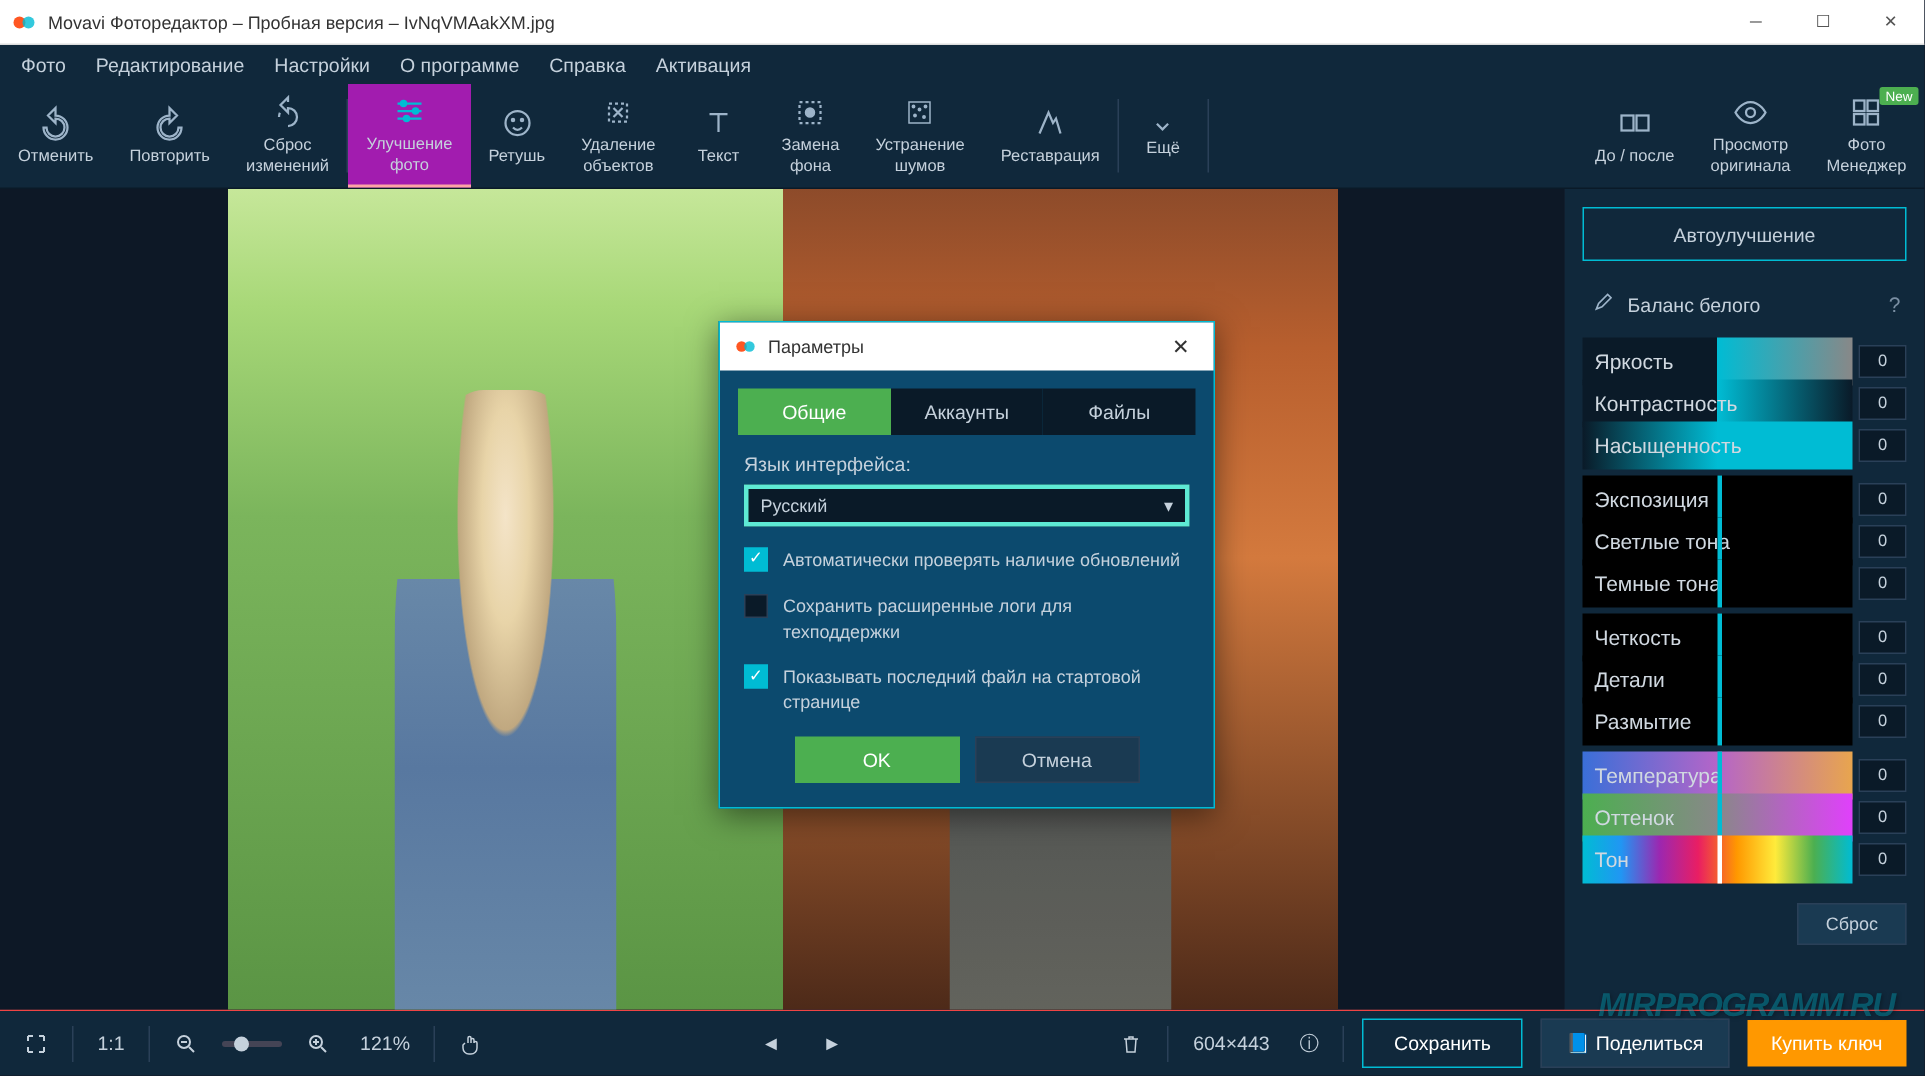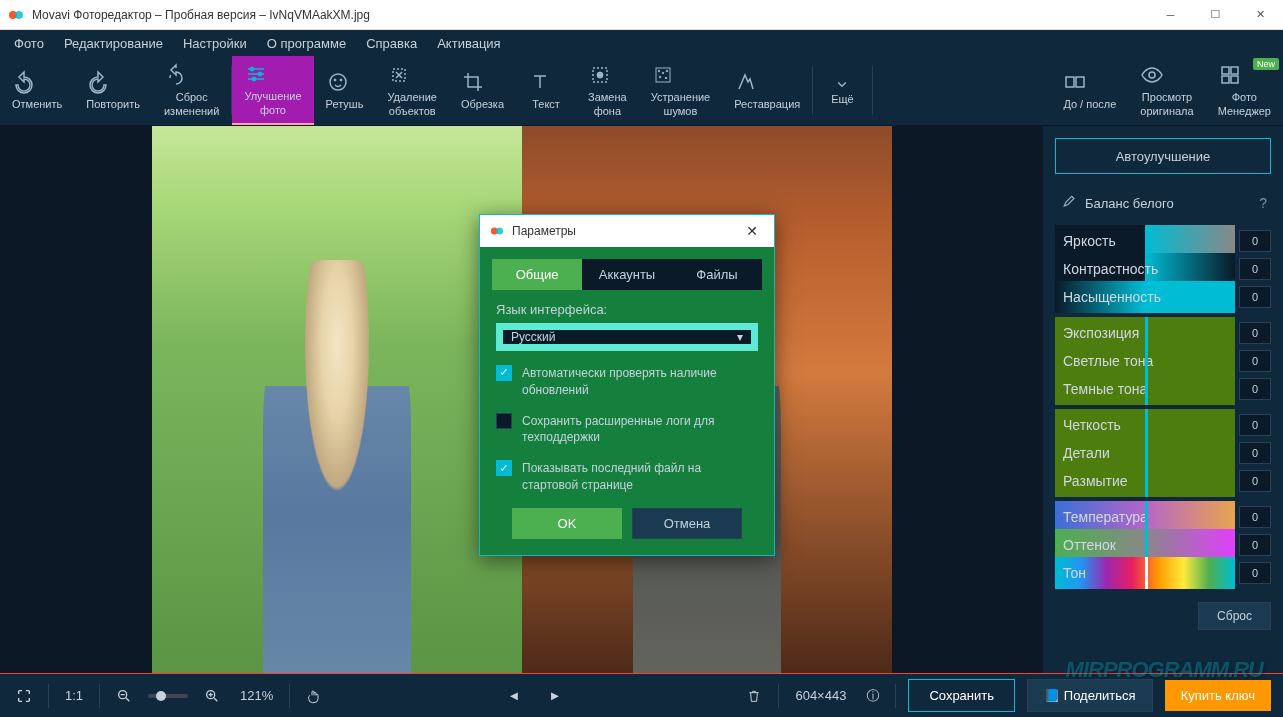--- a/index.html
+++ b/index.html
@@ -10,21 +10,21 @@
 .titlebar-icon { width: 16px; height: 16px; margin-right: 8px; }
 .titlebar-text { font-size: 12px; color: #333; flex: 1; }
 .win-btn { width: 45px; height: 30px; display: flex; align-items: center; justify-content: center; color: #555; font-size: 11px; cursor: pointer; }
 
 
 .menubar { height: 26px; background: #10283b; display: flex; align-items: center; padding: 0 4px; }
 .menu-item { padding: 4px 10px; font-size: 13px; color: #c5d1dc; cursor: pointer; }
 
 
 .toolbar { height: 70px; background: #10283b; display: flex; align-items: stretch; border-bottom: 1px solid #0a1a28; }
-.tool-btn { display: flex; flex-direction: column; justify-content: center; padding: 6px 12px; cursor: pointer; min-width: 60px; }
+.tool-btn { display: flex; flex-direction: column; align-items: center; justify-content: center; padding: 6px 12px; cursor: pointer; min-width: 60px; }
 .tool-btn.active { background: #a21caf; border-bottom: 2px solid #fca5a5; }
 .tool-btn svg, .tool-icon { width: 24px; height: 24px; margin-bottom: 4px; fill: #9db4c9; stroke: #9db4c9; }
 .tool-btn.active svg { fill: #00bcd4; stroke: #00bcd4; }
 .tool-label { font-size: 11px; color: #c5d1dc; text-align: center; line-height: 1.2; }
 .tool-sep { width: 1px; background: #2a4058; margin: 10px 0; }
 .tool-spacer { flex: 1; }
 .more-btn { display:flex; flex-direction:column; align-items:center; justify-content:center; padding:6px 18px; cursor:pointer;}
 .new-badge { position:absolute; top:2px; right:4px; background:#4caf50; color:#fff; font-size:9px; padding:1px 4px; border-radius:2px;}
 .tool-right { position: relative; }
 
@@ -47,21 +47,21 @@
 
 .slider-group { margin-bottom: 10px; }
 .slider-row { display: flex; align-items: center; height: 26px; margin-bottom: 2px; }
 .slider-track { flex: 1; height: 32px; position: relative; display:flex; align-items:center; padding:0 8px; font-size:14px; color:#d0d8e0; }
 .slider-val { width: 32px; height: 22px; background: #0a1a28; display: flex; align-items: center; justify-content: center; font-size: 11px; margin-left: 4px; border:1px solid #2a4058;}
 .reset-btn { float:right; padding:6px 18px; background:#1a3a52; border:1px solid #2a4058; color:#c5d1dc; font-size:12px; cursor:pointer; margin-top:6px;}
 
 .t-brightness { background: linear-gradient(90deg, #0a1a28 0%, #0a1a28 50%, #00bcd4 50%, #888 100%); }
 .t-contrast { background: linear-gradient(90deg, #0a1a28 0%, #0a1a28 50%, #00bcd4 50%, #0a1a28 100%); }
 .t-satur { background: linear-gradient(90deg, #0a1a28 0%, #00bcd4 50%, #00bcd4 100%); }
-.t-plain { background: #4d7c0f; position:relative; }
+.t-plain { background: #000000; position:relative; }
 .t-plain::after { content:''; position:absolute; left:50%; top:0; width:3px; height:100%; background:#00bcd4;}
 .t-temp { background: linear-gradient(90deg, #3a6fd8 0%, #b565c8 50%, #e8a54e 100%); position:relative;}
 .t-temp::after { content:''; position:absolute; left:50%; top:0; width:3px; height:100%; background:#00bcd4;}
 .t-tint { background: linear-gradient(90deg, #4caf50 0%, #888 50%, #e040fb 100%); position:relative;}
 .t-tint::after { content:''; position:absolute; left:50%; top:0; width:3px; height:100%; background:#00bcd4;}
 .t-hue { background: linear-gradient(90deg, #00bcd4, #2196f3, #9c27b0, #e91e63, #ff9800, #ffeb3b, #4caf50, #00bcd4); position:relative;}
 .t-hue::after { content:''; position:absolute; left:50%; top:0; width:3px; height:100%; background:#fff;}
 
 
 .bottombar { height: 44px; background: #10283b; display: flex; align-items: center; padding: 0 12px; gap: 12px; border-top:1px solid #ef4444;}
@@ -69,31 +69,31 @@
 .bb-sep { width:1px; height:24px; background:#2a4058; }
 .bb-spacer { flex:1; }
 .zoom-slider { width:40px; height:4px; background:#445; border-radius:2px; position:relative;}
 .zoom-slider::after { content:''; position:absolute; left:20%; top:-3px; width:10px; height:10px; background:#c5d1dc; border-radius:50%;}
 .save-btn { padding:8px 20px; border:1px solid #00bcd4; background:transparent; color:#fff; font-size:13px; cursor:pointer;}
 .share-btn { padding:8px 16px; background:#1a3a52; border:1px solid #2a4058; color:#fff; font-size:13px; cursor:pointer;}
 .buy-btn { padding:8px 16px; background:#ff9800; border:none; color:#fff; font-size:13px; cursor:pointer;}
 .nav-arrows { display:flex; gap:20px; }
 
 
-.dialog { position: absolute; left: 479px; top: 214px; width: 296px; background: #15803d; border: 1px solid #00bcd4; box-shadow: 0 4px 20px rgba(0,0,0,0.5); z-index: 100; }
+.dialog { position: absolute; left: 479px; top: 214px; width: 331px; background: #0c4a6e; border: 1px solid #00bcd4; box-shadow: 0 4px 20px rgba(0,0,0,0.5); z-index: 100; }
 .dialog-title { height: 32px; background: #fff; display: flex; align-items: center; padding: 0 10px; }
 .dialog-title-icon { width:14px; height:14px; margin-right:8px;}
 .dialog-title-text { flex:1; font-size:12px; color:#333;}
 .dialog-close { color:#333; font-size:14px; cursor:pointer; padding:2px 6px;}
 .dialog-tabs { display: flex; margin: 12px; }
 .dtab { flex:1; padding:8px; text-align:center; font-size:13px; cursor:pointer; background:#0a1a28;}
 .dtab.active { background:#4caf50; color:#fff;}
 .dialog-body { padding: 0 16px 12px; }
 .dlabel { font-size:13px; margin-bottom:6px; display:block;}
-.dselect { width:100%; height:28px; background:#0a1a28; border:7px solid #5eead4; color:#c5d1dc; padding:0 8px; font-size:12px; display:flex; align-items:center; justify-content:space-between; cursor:pointer; margin-bottom:14px;}
+.dselect { width:100%; height:28px; background:#0a1a28; border:3px solid #5eead4; color:#c5d1dc; padding:0 8px; font-size:12px; display:flex; align-items:center; justify-content:space-between; cursor:pointer; margin-bottom:14px;}
 .dcheck-row { display:flex; align-items:flex-start; gap:10px; margin-bottom:14px; font-size:12px; line-height:1.4;}
 .dcheck { width:16px; height:16px; background:#0a1a28; border:1px solid #2a4058; flex-shrink:0; display:flex; align-items:center; justify-content:center; cursor:pointer;}
 .dcheck.checked { background:#00bcd4; border-color:#00bcd4;}
 .dcheck.checked::after { content:'✓'; color:#fff; font-size:11px;}
 .dialog-btns { display:flex; gap:10px; justify-content:center; padding-bottom:4px;}
 .dok { width:110px; padding:7px; background:#4caf50; border:none; color:#fff; font-size:13px; cursor:pointer;}
 .dcancel { width:110px; padding:7px; background:#1a3a52; border:1px solid #2a4058; color:#c5d1dc; font-size:13px; cursor:pointer;}
 
 .watermark { position:absolute; right:20px; bottom:34px; font-size:22px; font-weight:bold; color:rgba(0,189,212,0.35); font-style:italic; letter-spacing:-1px; z-index:50; text-shadow:1px 1px 3px rgba(0,0,0,0.3);}
 </style>
@@ -164,26 +164,20 @@
   <div class="tool-btn">
     <svg viewBox="0 0 24 24">
         <rect x="6" y="6" width="12" height="12" fill="none" stroke-width="1.5" stroke-dasharray="2 2"></rect>
         <path d="M9 9l6 6M15 9l-6 6" stroke-width="1.5"></path>
       </svg>
     <span class="tool-label" style="white-space:pre-line">Удаление
 объектов</span>
   </div>
   <div class="tool-btn">
     <svg viewBox="0 0 24 24">
-        <path d="M7 3v14h14M17 21V7H3" fill="none" stroke-width="1.5"></path>
-      </svg>
-    <span class="tool-label">Обрезка</span>
-  </div>
-  <div class="tool-btn">
-    <svg viewBox="0 0 24 24">
         <path d="M6 6h12M12 6v12" fill="none" stroke-width="1.5"></path>
       </svg>
     <span class="tool-label">Текст</span>
   </div>
   <div class="tool-btn">
     <svg viewBox="0 0 24 24">
         <rect x="5" y="5" width="14" height="14" fill="none" stroke-width="1.5" stroke-dasharray="2 2"></rect>
         <circle cx="12" cy="12" r="3"></circle>
       </svg>
     <span class="tool-label" style="white-space:pre-line">Замена

